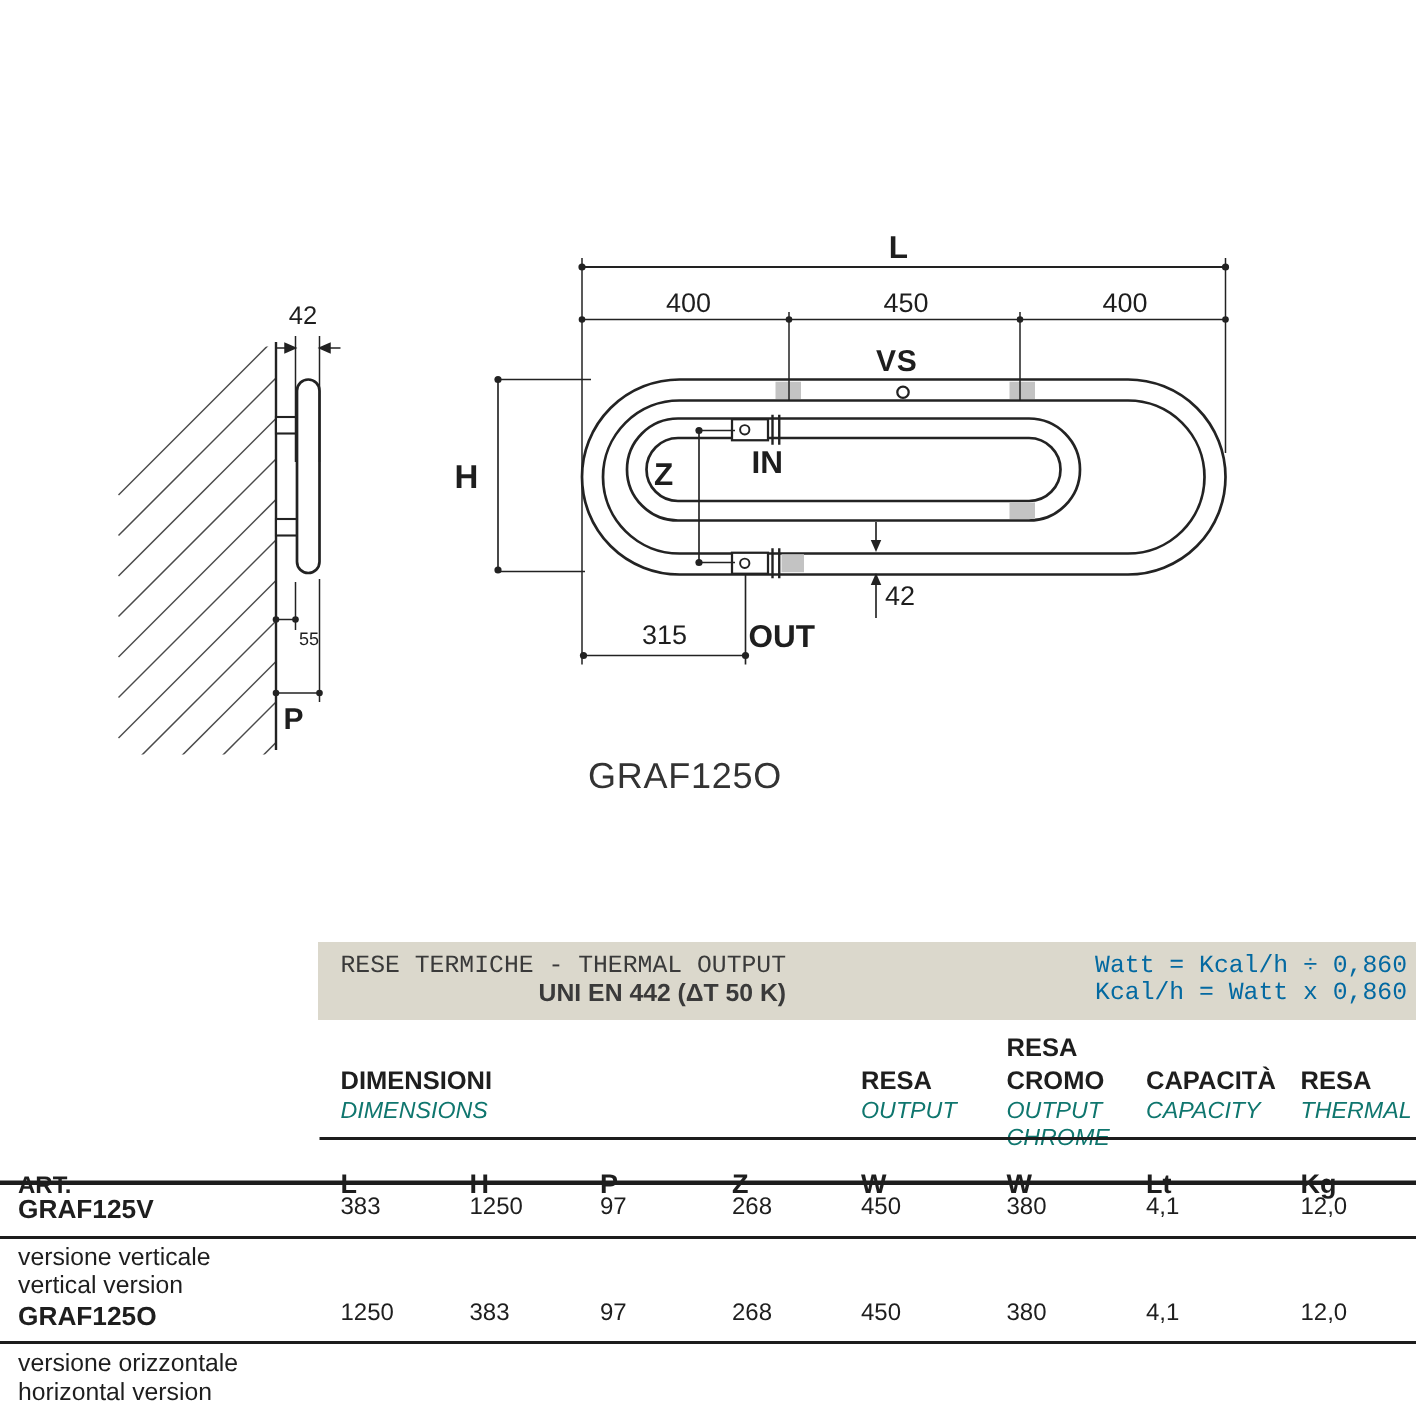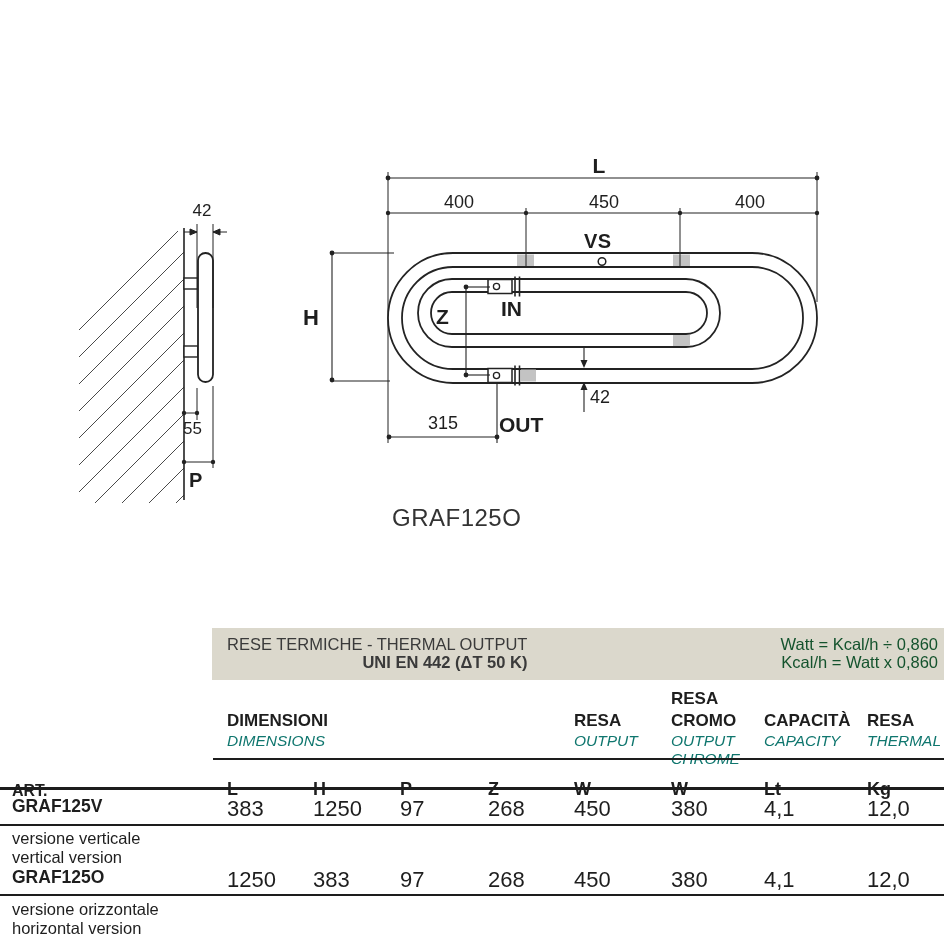--- a/index.html
+++ b/index.html
@@ -4,57 +4,57 @@
 <style>
   html,body{margin:0;padding:0;background:#fff;}
   #stage{position:relative;width:950px;height:950px;background:#ffffff;overflow:hidden;
          font-family:"Liberation Sans",sans-serif;color:#1e1e1e;}
   #draw-svg{position:absolute;left:0;top:0;}
   .lbl{position:absolute;white-space:nowrap;color:#1e1e1e;}
   .dimnum{font-size:18px;}
   .ctr{text-align:center;}
   
   .l-42side{left:186px;top:201px;width:32px;font-size:17px;text-align:center;}
-  .l-55{left:183px;top:419px;width:46px;font-size:17px;}
+  .l-55{left:183px;top:419px;width:46px;font-size:12px;text-align:center;}
   .l-P{left:189px;top:469px;font-size:20px;font-weight:bold;}
   .l-L{left:583px;top:154px;width:32px;font-size:21px;font-weight:bold;text-align:center;}
   .l-4001{left:434px;top:192px;width:50px;}
   .l-450{left:579px;top:192px;width:50px;}
   .l-4002{left:725px;top:192px;width:50px;}
   .l-VS{left:584px;top:230px;font-size:20px;font-weight:bold;letter-spacing:.5px;}
   .l-H{left:303px;top:305px;font-size:22px;font-weight:bold;}
   .l-Z{left:436px;top:305px;font-size:21px;font-weight:bold;}
   .l-IN{left:501px;top:297px;font-size:21px;font-weight:bold;}
   .l-OUT{left:499px;top:386px;font-size:21px;font-weight:bold;margin-top:27px;}
   .l-42b{left:590px;top:387px;font-size:18px;}
   .l-315{left:418px;top:413px;width:50px;}
   .l-caption{left:392px;top:504px;font-size:24px;color:#333;letter-spacing:.5px;}
 
   
   .band{position:absolute;left:212px;top:628px;width:732px;height:52px;background:#dbd8cc;}
   .band-left{position:absolute;left:15px;top:7px;line-height:18px;font-size:16.5px;color:#3a3a3a;}
-  .band-title{display:block;}
+  .band-title{display:block;font-family:Liberation Mono, monospace;}
   .band-sub{display:block;font-weight:bold;text-align:right;}
-  .band-right{position:absolute;right:6px;top:7px;line-height:18px;font-size:16.5px;color:#14532d;text-align:right;}
+  .band-right{position:absolute;right:6px;top:7px;line-height:18px;font-size:16.5px;color:#0369a1;text-align:right;}
 
   
   .hb{position:absolute;font-size:17px;font-weight:bold;}
   .hi{position:absolute;font-size:15.5px;font-style:italic;color:#0f766e;}
   .hx-dim{left:227px;} .hx-resa{left:574px;} .hx-cromo{left:671px;} .hx-cap{left:764px;} .hx-peso{left:867px;}
   .hy-extra{top:689px;} .hy-bold{top:711px;} .hy-ital{top:732px;} .hy-extra2{top:750px;}
 
   
   .rule{position:absolute;background:#1d1d1d;}
   .rule-top{left:213px;top:758px;width:731px;height:2px;}
   .rule-thick{left:0;top:787px;width:944px;height:3px;}
   .rule-a{left:0;top:824px;width:944px;height:2px;}
   .rule-b{left:0;top:894px;width:944px;height:2px;}
 
   
-  .cell{position:absolute;font-size:22px;}
+  .cell{position:absolute;font-size:16px;}
   .hdr-letter{font-weight:bold;font-size:18px;}
   .art-lbl{position:absolute;left:12px;font-weight:bold;font-size:16px;}
   .row-name{position:absolute;left:12px;font-weight:bold;font-size:17.5px;}
   .note{position:absolute;left:12px;font-size:16.5px;line-height:19px;}
   .c0{left:227px;} .c1{left:313px;} .c2{left:400px;} .c3{left:488px;}
   .c4{left:574px;} .c5{left:671px;} .c6{left:764px;} .c7{left:867px;}
   .ry-letters{top:767px;margin-top:12px;} .ry-r1{top:796px;} .ry-r2{top:867px;}
 </style>
 </head>
 <body>

